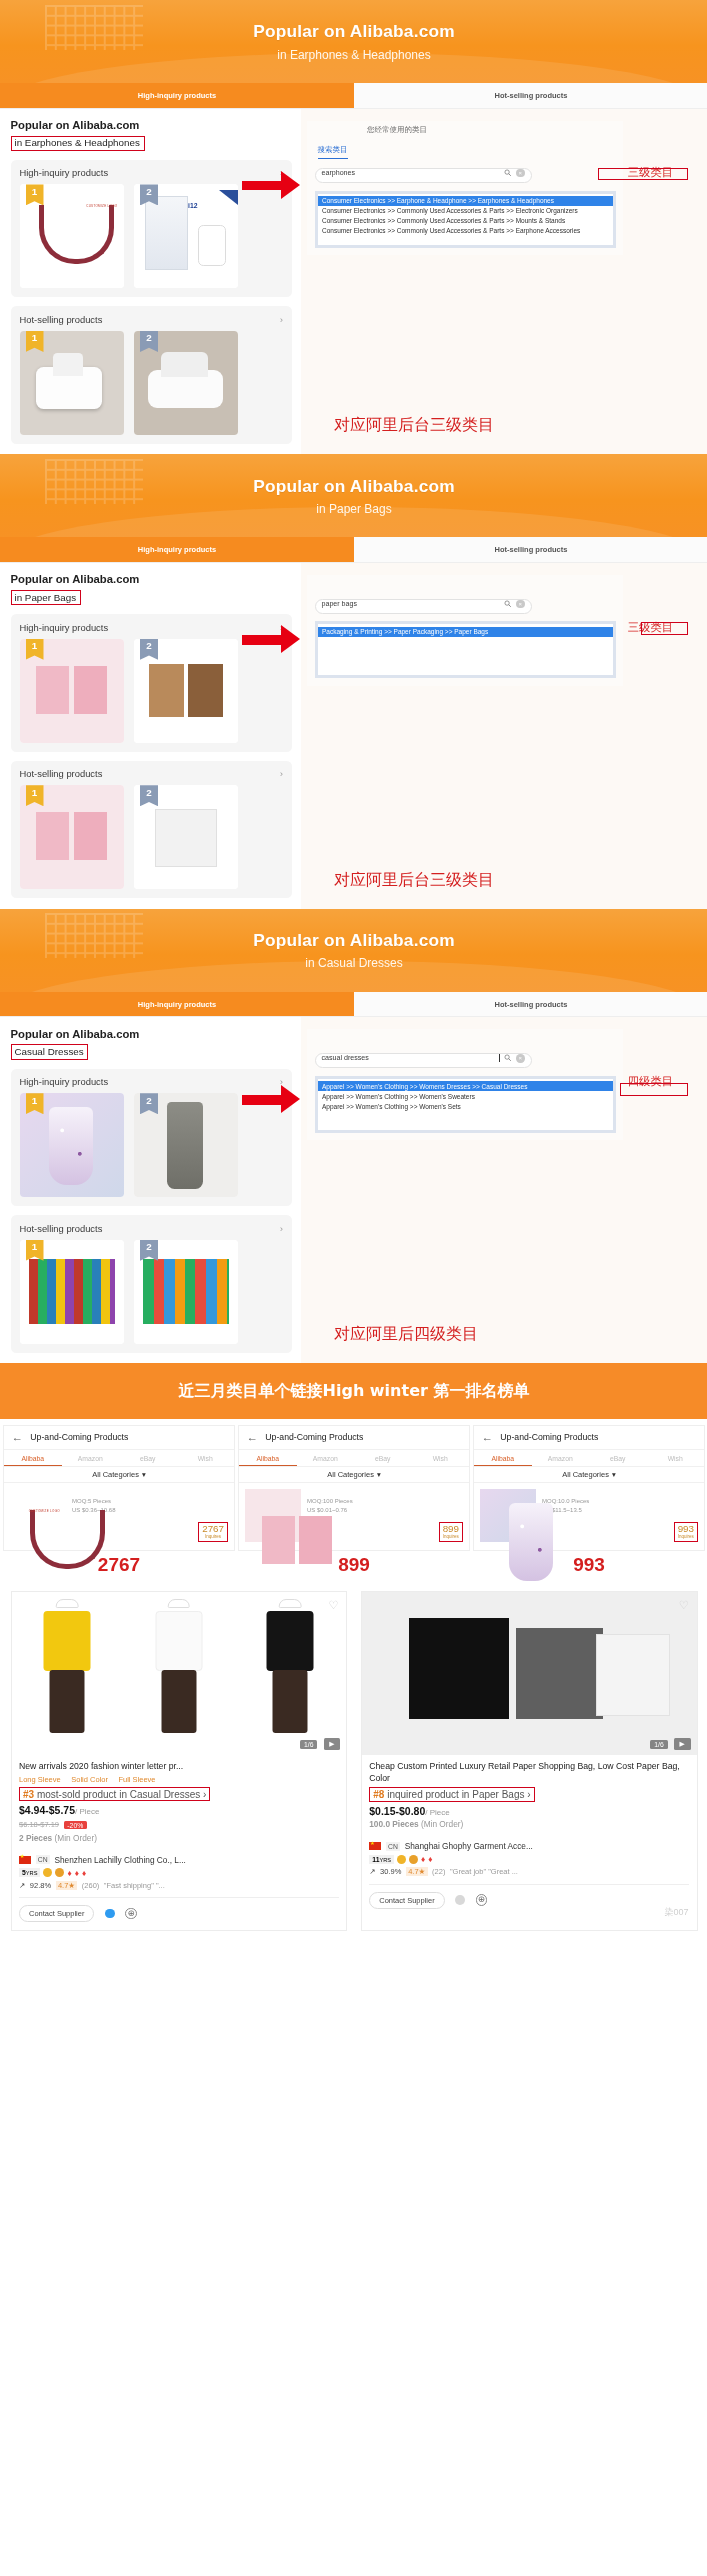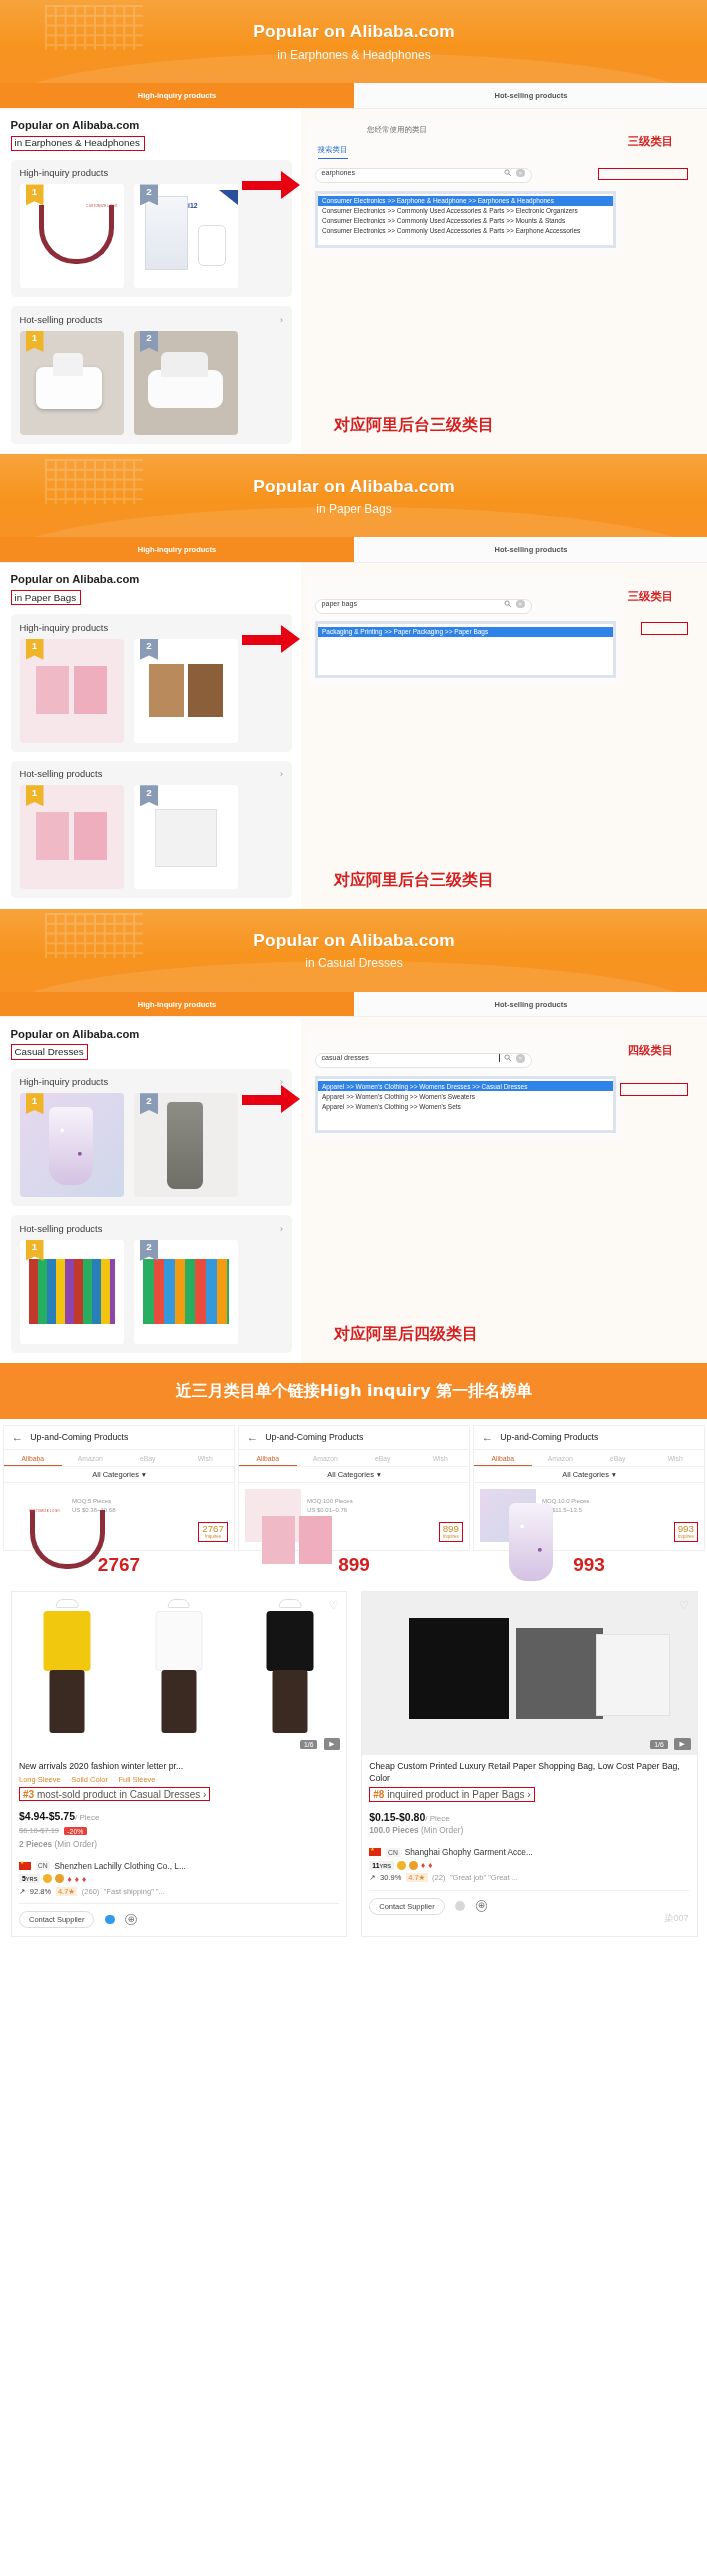--- a/index.html
+++ b/index.html
@@ -194,22 +194,23 @@
     margin-top: 7.5px; background: #fff; border: 3.8px solid #dce3ee;
     min-height: 57px; padding: 2.3px 0;
   }
   .cat-row { font-size: 6.5px; color: #2f2f2f; padding: 1.5px 4.5px; white-space: nowrap; }
   .cat-row.sel { background: #2f83e8; color: #ffffff; }
 
   .redbox-lbl {
     position: absolute; border: 1.5px solid #d0021b; pointer-events:none;
   }
   .cn-note {
-    position: absolute; color: #d41f1f; font-weight: bold;
+    position: absolute; color: #d41f1f; font-weight: normal;
     font-family: "DejaVu Sans", sans-serif;
+    margin-top: 31px;
   }
   .arrow-right {
     position: absolute; width: 0; height: 0;
     border-top: 14.3px solid transparent; border-bottom: 14.3px solid transparent;
     border-left: 19.6px solid #e60012;
   }
   .arrow-tail {
     position: absolute; height: 9.8px; background: #e60012;
   }
 
@@ -259,21 +260,21 @@
     text-align:center; line-height:12px;
   }
   .dcard-body { padding: 6px 7.5px 7.5px 7.5px; }
   .dtitle { font-size: 8.7px; color: #222; line-height: 1.35; }
   .dtags { font-size: 7.5px; color: #e08a30; margin-top: 2.3px; display:flex; gap:10.5px; }
   .rankline {
     margin-top: 3px; border: 1.9px solid #d0021b; display: inline-block;
     padding: 0.8px 3px; font-size: 10px; color: #555;
   }
   .rankline .hash { color: #e07b1f; font-weight: bold; }
-  .price { font-size: 10.5px; font-weight: bold; color: #111; margin-top: 9px; }
+  .price { font-size: 10.5px; font-weight: bold; color: #111; margin-top: 3px; }
   .price .per { font-size: 8px; color: #999; font-weight: normal; }
   .oldprice { font-size: 7.5px; color: #aaa; text-decoration: line-through; margin-top:1.5px; display:inline-block;}
   .disc { background:#e8413c; color:#fff; font-size:6.8px; padding:0.8px 3.8px; border-radius:1.5px; margin-left:4.5px;}
   .minorder { font-size: 8.3px; color: #111; font-weight:bold; margin-top: 2.3px;}
   .minorder span { color:#999; font-weight: normal;}
   .supplier { margin-top: 12px; display: flex; align-items: center; gap: 4.5px; font-size: 8.3px; color:#333;}
   .flag { width: 12px; height: 8.3px; background: #de2910; position: relative; }
   .flag::after{content:"★"; position:absolute; left:0.8px; top:-2.3px; font-size:5.3px; color:#ffde00;}
   .cn-lbl { background:#f3f3f3; font-size:6.8px; color:#555; padding:0.8px 2.3px;}
   .badges { margin-top: 3px; display: flex; align-items: center; gap: 3px; }
@@ -534,21 +535,21 @@
             <div class="arrow-right" style="left:-19.6px;top:68px;"></div>
             <div class="cn-note" style="right:35px;top:25.6px;font-size:11.3px;">四级类目</div>
             <div class="cn-note" style="left:33px;bottom:18px;font-size:16px;">对应阿里后四级类目</div>
             <div class="redbox-lbl" style="right:19.6px;top:66px;width:68px;height:12.8px;"></div>
           </div>
         </div>
       </div>
     </div>
 
   <div class="wide-banner">
-    <span>近三月类目单个链接High inquiry 第一排名榜单</span>
+    <span>近三月类目单个链接High winter 第一排名榜单</span>
   </div>
 
   <div class="uac-row" id="uac-host">
       <div class="uac">
         <div class="uac-head">
           <span class="uac-back">←</span>
           <span class="uac-title">Up-and-Coming Products</span>
         </div>
         <div class="uac-tabs">
           <div class="uac-tab active">Alibaba</div>

